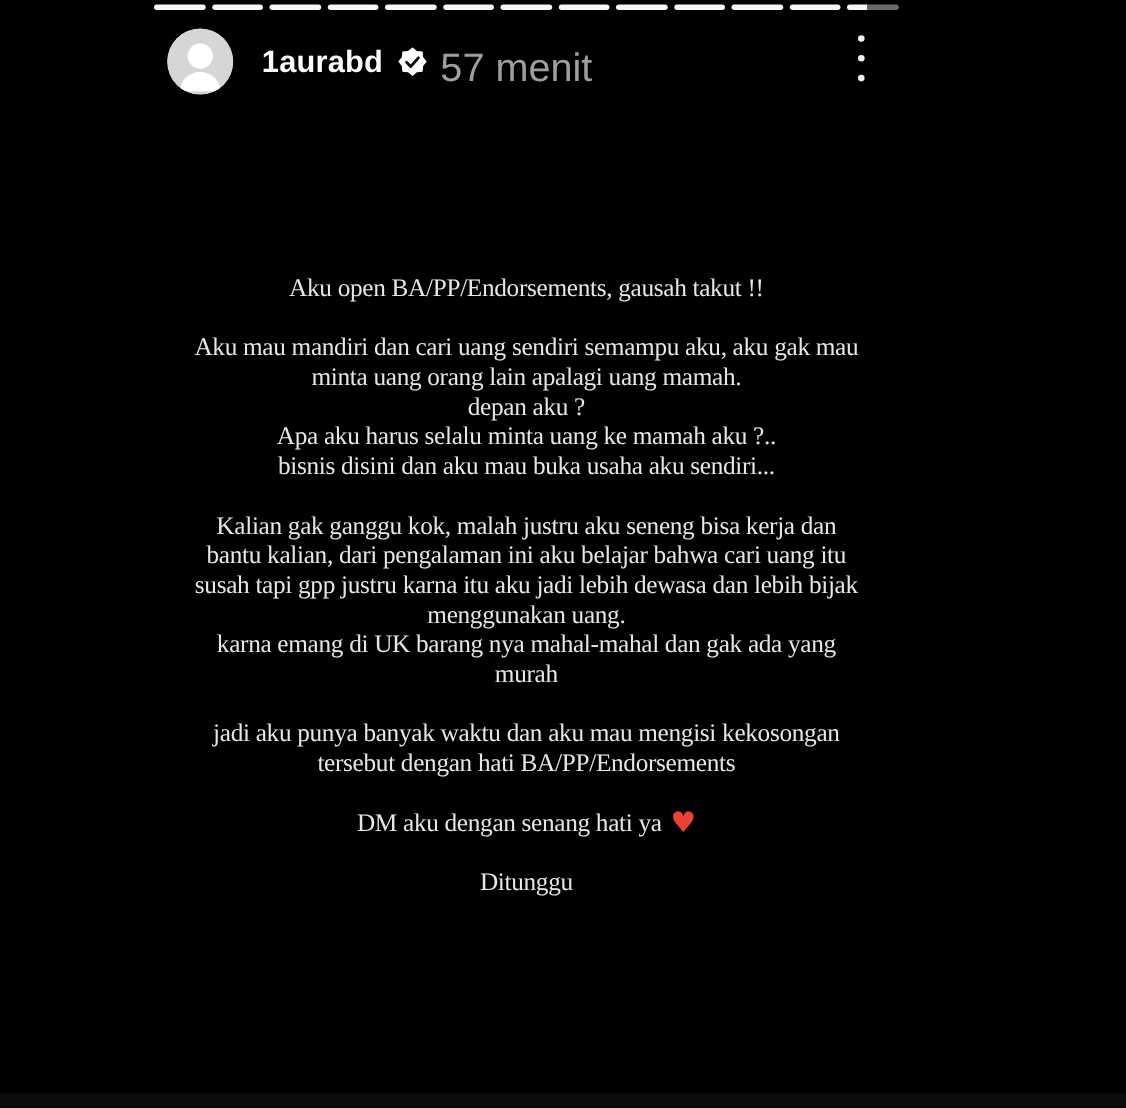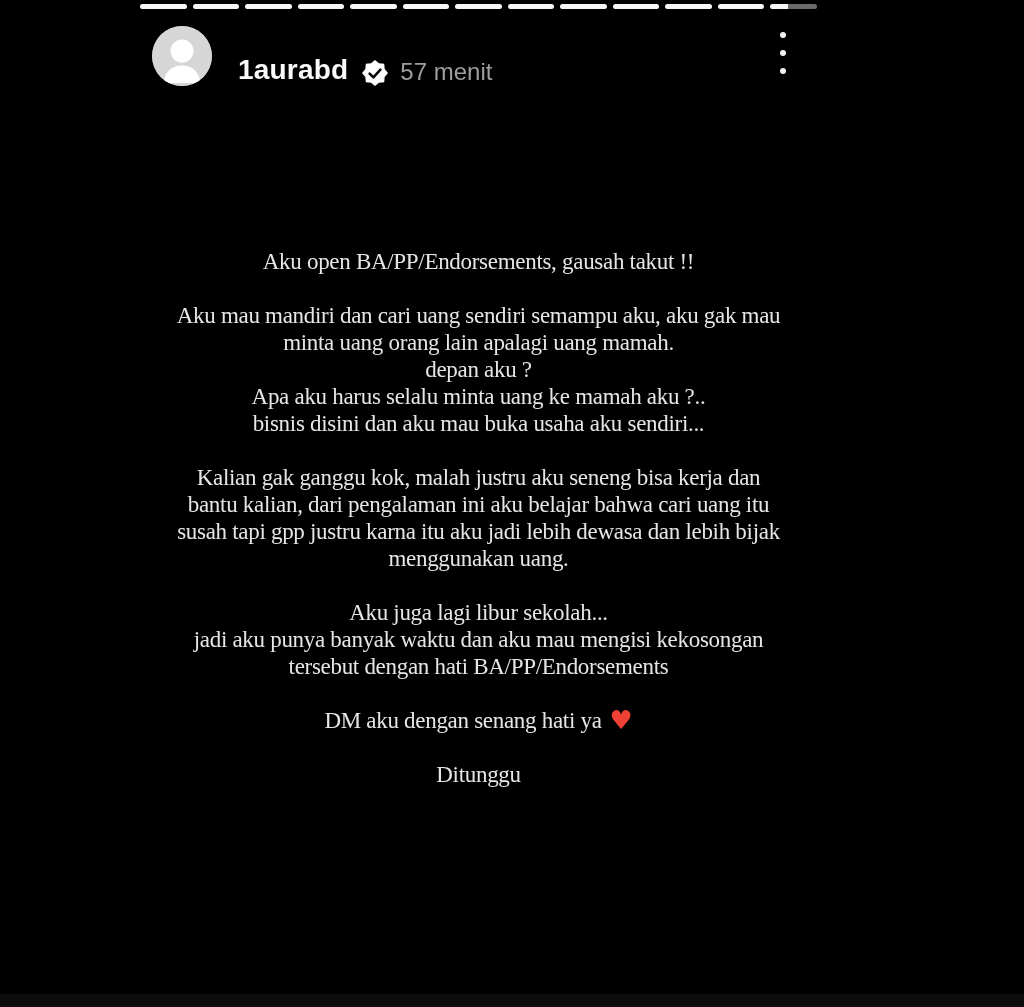--- a/index.html
+++ b/index.html
@@ -34,34 +34,34 @@
     border-radius: 50%;
     background: #d6d6d6;
     overflow: hidden;
     cursor: pointer;
   }
   .avatar svg { display: block; width: 100%; height: 100%; }
   .header-row {
     position: absolute;
     left: 238px; top: 26px;
     height: 60px;
-    display: flex; align-items: flex-end; gap: 12px;
+    display: flex; align-items: center; gap: 12px;
   }
   .username {
     color: #fafafa;
     font-size: 28px;
     font-weight: 700;
     letter-spacing: 0.2px;
     cursor: pointer;
   }
   .verified-badge { width: 26px; height: 26px; margin-left: 2px; }
   .verified-badge svg { display: block; }
   .timestamp {
     color: #9e9e9e;
-    font-size: 24px;
+    font-size: 36px;
     font-weight: 400;
     margin-top: 12px;
   }
   .menu-button {
     position: absolute;
     left: 768px; top: 30px;
     width: 30px; height: 46px;
     display: flex; flex-direction: column;
     align-items: center; justify-content: space-between;
     cursor: pointer;
@@ -157,22 +157,23 @@
       <div class="line">Aku mau mandiri dan cari uang sendiri semampu aku, aku gak mau</div>
       <div class="line">minta uang orang lain apalagi uang mamah.</div>
       <div class="line">depan aku ?</div>
       <div class="line">Apa aku harus selalu minta uang ke mamah aku ?..</div>
       <div class="line">bisnis disini dan aku mau buka usaha aku sendiri...</div>
       <div class="line"></div>
       <div class="line">Kalian gak ganggu kok, malah justru aku seneng bisa kerja dan</div>
       <div class="line">bantu kalian, dari pengalaman ini aku belajar bahwa cari uang itu</div>
       <div class="line">susah tapi gpp justru karna itu aku jadi lebih dewasa dan lebih bijak</div>
       <div class="line">menggunakan uang.</div>
+      <div class="line">karna emang di UK barang nya mahal-mahal dan gak ada yang</div>
+      <div class="line">murah</div>
       <div class="line"></div>
-      <div class="line">Aku juga lagi libur sekolah...</div>
       <div class="line">jadi aku punya banyak waktu dan aku mau mengisi kekosongan</div>
       <div class="line">tersebut dengan hati BA/PP/Endorsements</div>
       <div class="line"></div>
       <div class="line">DM aku dengan senang hati ya<span class="heart" style="color: rgb(238, 64, 52);">♥</span></div>
       <div class="line"></div>
       <div class="line">Ditunggu</div>
     </div>
 
   <div class="bottom-band"></div>
 

